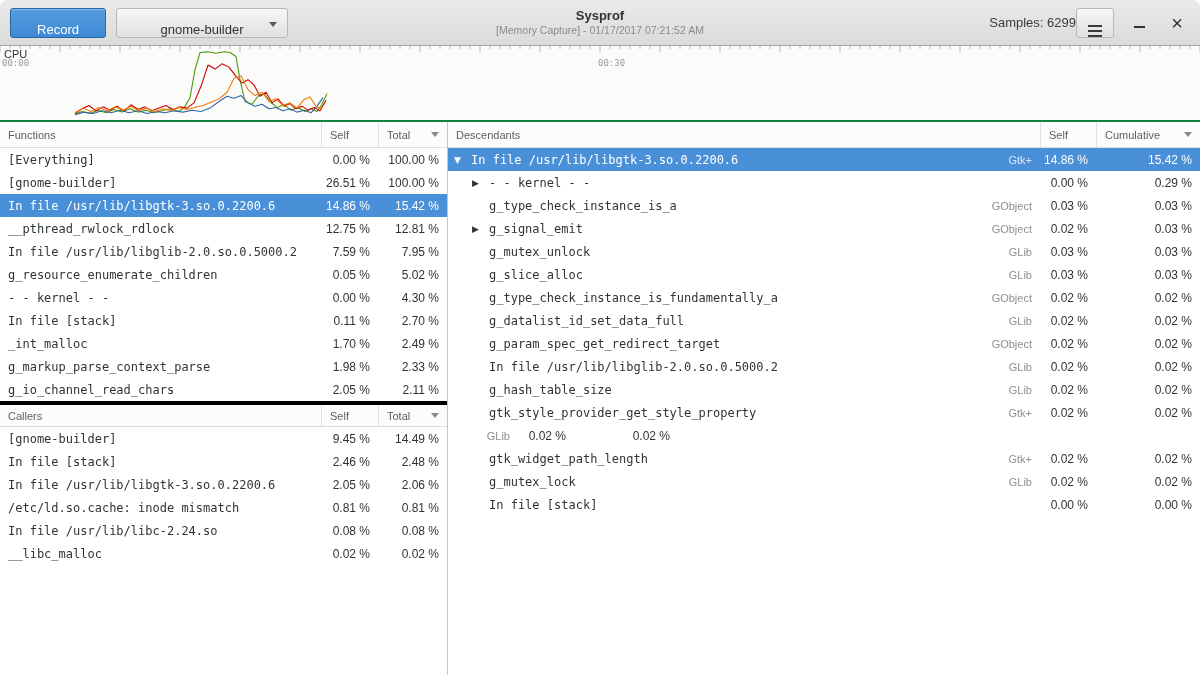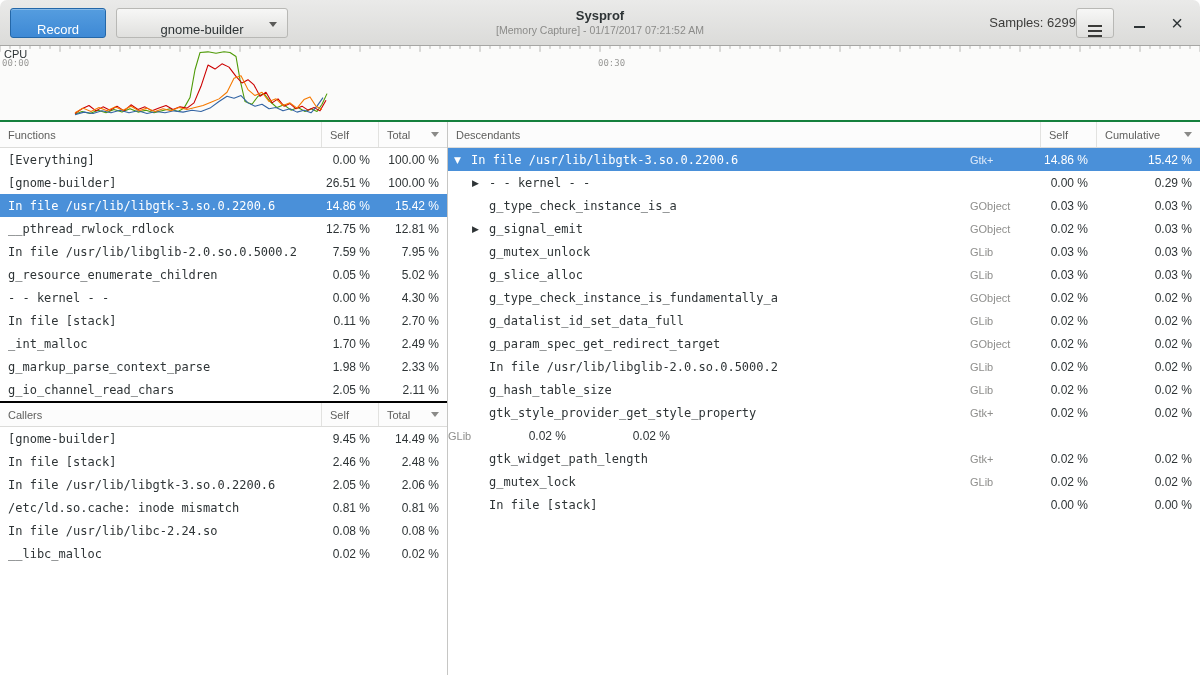--- a/index.html
+++ b/index.html
@@ -39,21 +39,21 @@
   .time-label.t0{left:2px}
   .time-label.t1{left:598px}
 
   
   .content{flex:1;display:flex;min-height:0}
   .left-pane{width:448px;flex:0 0 448px;border-right:1px solid #c6c6c4;display:flex;flex-direction:column;background:#fff}
   .right-pane{flex:1;display:flex;flex-direction:column;background:#fff;min-width:0}
 
   .thead{height:26px;flex:0 0 26px;display:flex;align-items:stretch;background:#fcfcfc;
     border-bottom:1px solid #dcdcda;color:#5e5e5c;font-size:11px}
-  .callers-head{border-top:2px solid #000000}
+  .callers-head{border-top:4px solid #000000}
   .thead .hc{display:flex;align-items:center;padding:0 8px;min-width:0}
   .thead .hc + .hc{border-left:1px solid #e2e2e0}
   .hc.name{flex:1}
   .left-pane .hc.self{width:57px;flex:0 0 57px}
   .left-pane .hc.total{width:69px;flex:0 0 69px}
   .right-pane .hc.self{width:56px;flex:0 0 56px}
   .right-pane .hc.cum{width:104px;flex:0 0 104px}
   .sort-arrow{margin-left:auto;width:0;height:0;border-left:4px solid transparent;
     border-right:4px solid transparent;border-top:5px solid #8a8a88}
 
@@ -62,21 +62,21 @@
   .c-name{flex:1;padding-left:8px;font-family:"DejaVu Sans Mono",monospace;font-size:12px;
     white-space:nowrap;overflow:hidden;min-width:0}
   .c-self,.c-total{text-align:right;padding-right:8px;font-size:12px}
   .c-self{width:57px;flex:0 0 57px}
   .c-total{width:69px;flex:0 0 69px}
 
   .c-dname{flex:1;display:flex;align-items:center;white-space:nowrap;overflow:hidden;min-width:0}
   .expander{width:17px;flex:0 0 17px;font-size:9px;color:#2e3436;font-family:"DejaVu Sans",sans-serif}
   .trow.selected .expander{color:#fff}
   .dname-text{font-family:"DejaVu Sans Mono",monospace;font-size:12px}
-  .c-lib{width:70px;flex:0 0 70px;text-align:left;padding-right:8px;font-size:11px;color:#8f8f8d}
+  .c-lib{width:70px;flex:0 0 70px;text-align:right;padding-right:8px;font-size:11px;color:#8f8f8d}
   .trow.selected .c-lib{color:#dce9f9}
   .c-self2{width:56px;flex:0 0 56px;text-align:right;padding-right:8px}
   .c-cum{width:104px;flex:0 0 104px;text-align:right;padding-right:8px}
 </style>
 </head>
 <body>
 
 <div class="window">
 
   <div class="headerbar">

